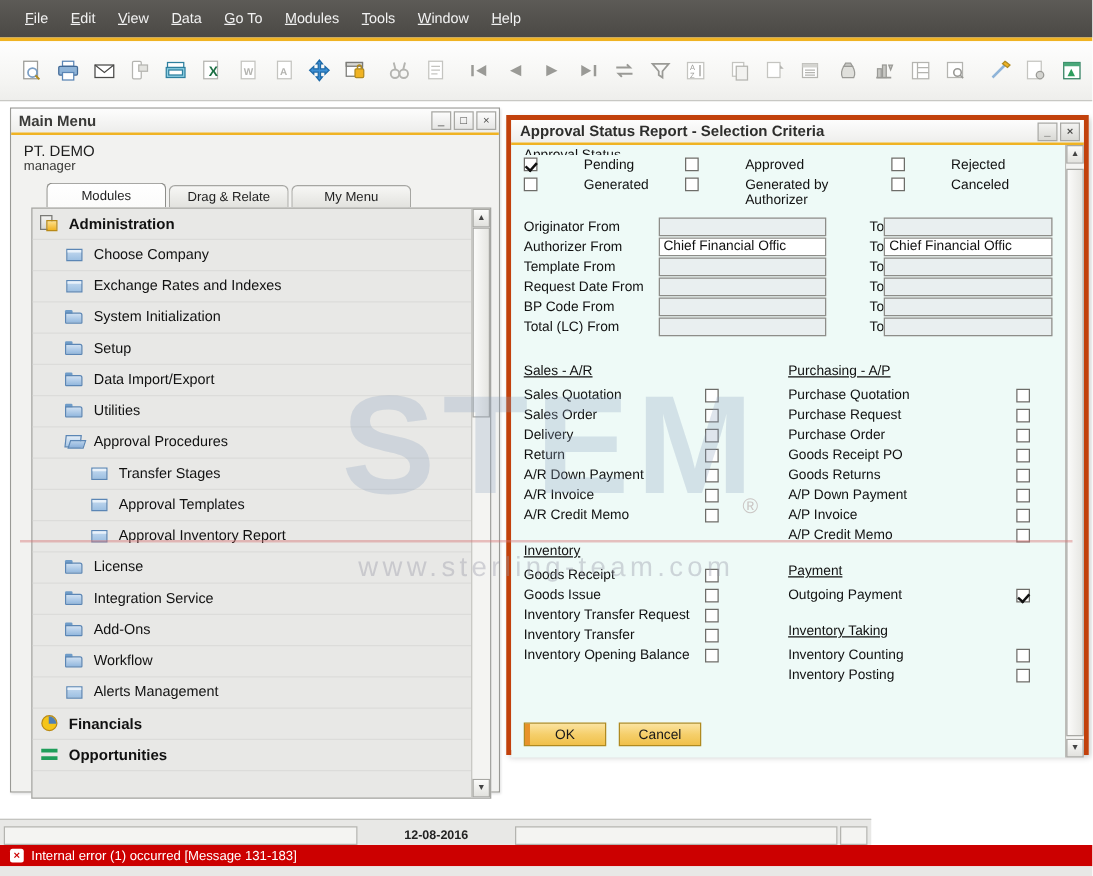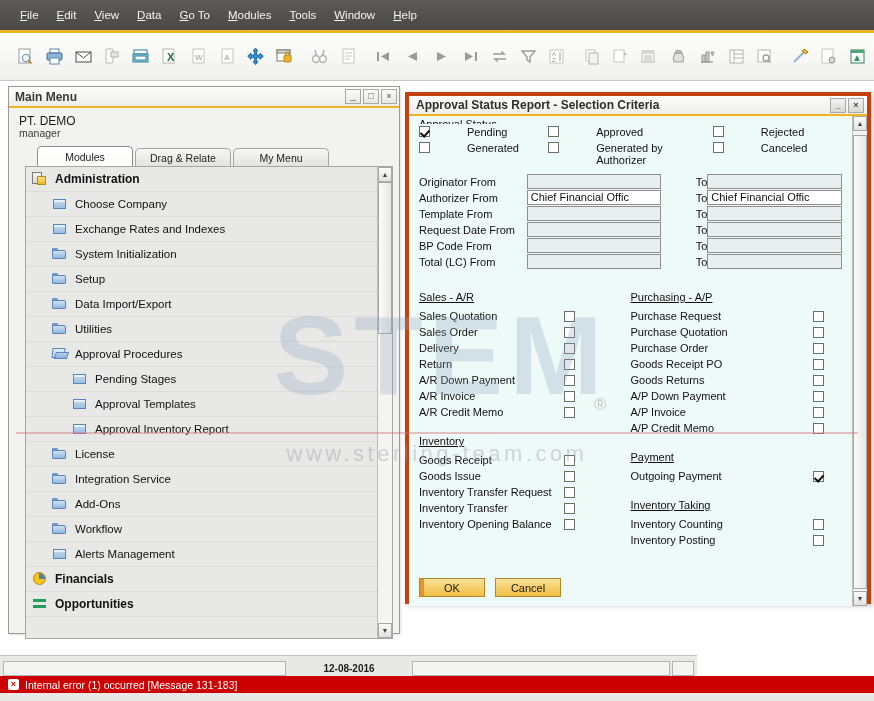--- a/index.html
+++ b/index.html
@@ -567,21 +567,21 @@
           <div class="trow ind1">
             <span class="ic folder"></span>
             <span class="lbl">Utilities</span>
           </div>
           <div class="trow ind1">
             <span class="ic folderopen"></span>
             <span class="lbl">Approval Procedures</span>
           </div>
           <div class="trow ind2">
             <span class="ic leaf"></span>
-            <span class="lbl">Pending Stages</span>
+            <span class="lbl">Transfer Stages</span>
           </div>
           <div class="trow ind2">
             <span class="ic leaf"></span>
             <span class="lbl">Approval Templates</span>
           </div>
           <div class="trow ind2">
             <span class="ic leaf"></span>
             <span class="lbl">Approval Inventory Report</span>
           </div>
           <div class="trow ind1">
@@ -761,25 +761,25 @@
               <div class="docrow">
                 <div class="docname">Inventory Opening Balance</div>
                 <div class="docbox"></div>
               </div>
             </div>
           </div>
         <div class="doccol right">
             <div class="docsec">
               <div class="grp-title">Purchasing - A/P</div>
               <div class="docrow">
+                <div class="docname">Purchase Quotation</div>
+                <div class="docbox"></div>
+              </div>
+              <div class="docrow">
                 <div class="docname">Purchase Request</div>
-                <div class="docbox"></div>
-              </div>
-              <div class="docrow">
-                <div class="docname">Purchase Quotation</div>
                 <div class="docbox"></div>
               </div>
               <div class="docrow">
                 <div class="docname">Purchase Order</div>
                 <div class="docbox"></div>
               </div>
               <div class="docrow">
                 <div class="docname">Goods Receipt PO</div>
                 <div class="docbox"></div>
               </div>

